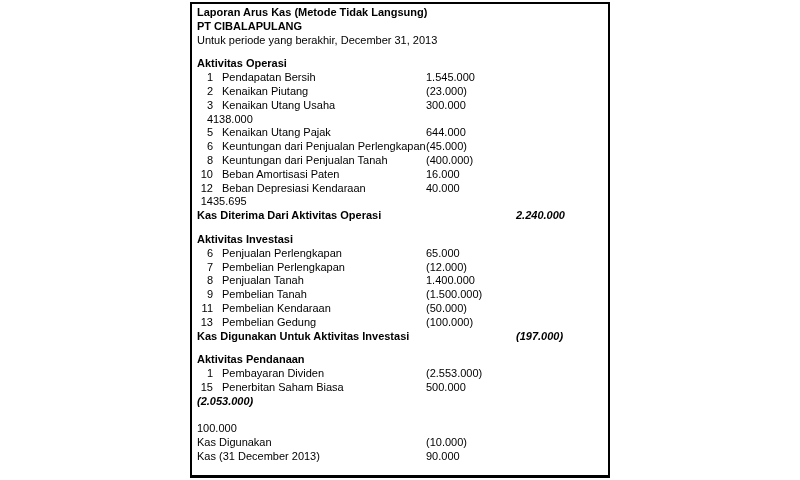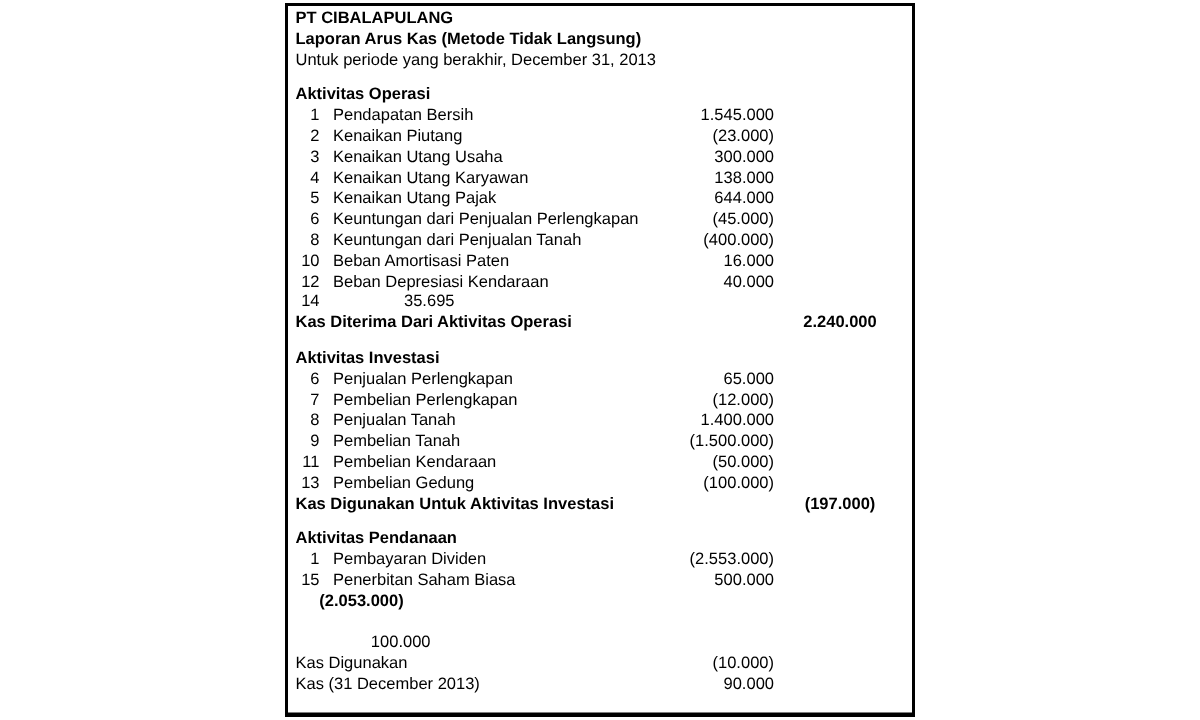--- a/index.html
+++ b/index.html
@@ -19,33 +19,33 @@
     border: 2px solid #000000;
     border-bottom-width: 3px;
     padding: 2px 4px 0 5px;
     font-size: 11px;
     line-height: 13.8px;
   }
   .bold { font-weight: bold; }
   .row { display: flex; }
   .c-num   { flex: 0 0 16px; text-align: right; }
   .c-label { flex: 1; padding-left: 9px; white-space: nowrap; overflow: hidden; }
-  .c-v1    { flex: 0 0 90px; text-align: right; }
-  .c-v2    { flex: 0 0 88px; text-align: center; }
+  .c-v1    { flex: 0 0 90px; text-align: left; }
+  .c-v2    { flex: 0 0 88px; text-align: left; font-style: italic; }
   .total-label { flex: 1; white-space: nowrap; }
   .section { margin-top: 10px; }
   .summary { margin-top: 13.8px; }
 </style>
 </head>
 <body>
 
 <div class="page">
   <div class="doc">
+    <div class="bold">Laporan Arus Kas (Metode Tidak Langsung)</div>
     <div class="bold">PT CIBALAPULANG</div>
-    <div class="bold">Laporan Arus Kas (Metode Tidak Langsung)</div>
     <div>Untuk periode yang berakhir, December 31, 2013</div>
     <div id="sections">
         <div class="section">
           <div class="bold">Aktivitas Operasi</div>
           <div class="row">
             <span class="c-num">1</span>
             <span class="c-label">Pendapatan Bersih</span>
             <span class="c-v1">1.545.000</span>
             <span class="c-v2"></span>
           </div>
@@ -56,21 +56,20 @@
             <span class="c-v2"></span>
           </div>
           <div class="row">
             <span class="c-num">3</span>
             <span class="c-label">Kenaikan Utang Usaha</span>
             <span class="c-v1">300.000</span>
             <span class="c-v2"></span>
           </div>
           <div class="row">
             <span class="c-num">4</span>
-            <span class="c-label">Kenaikan Utang Karyawan</span>
             <span class="c-v1">138.000</span>
             <span class="c-v2"></span>
           </div>
           <div class="row">
             <span class="c-num">5</span>
             <span class="c-label">Kenaikan Utang Pajak</span>
             <span class="c-v1">644.000</span>
             <span class="c-v2"></span>
           </div>
           <div class="row">

